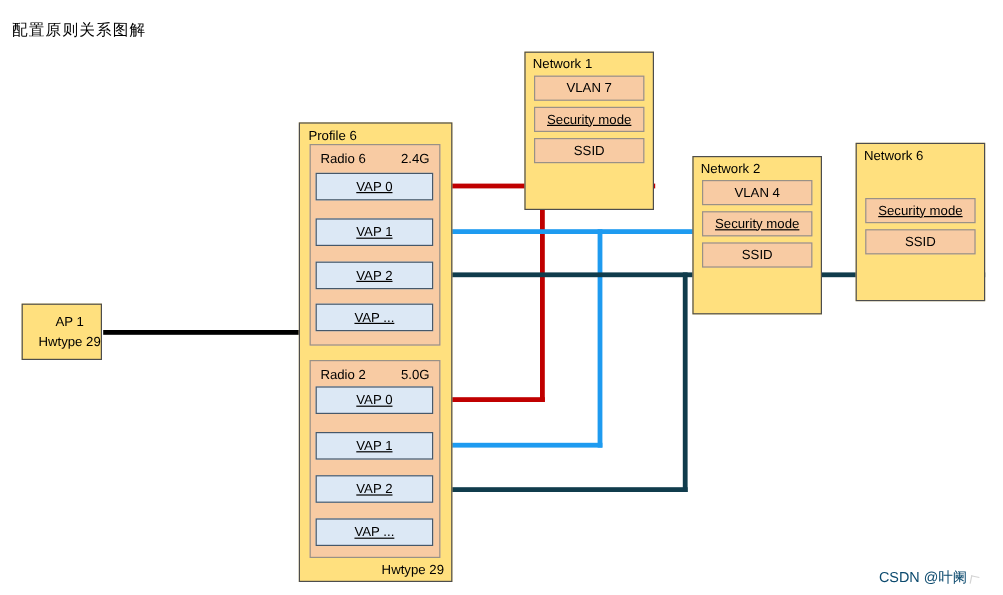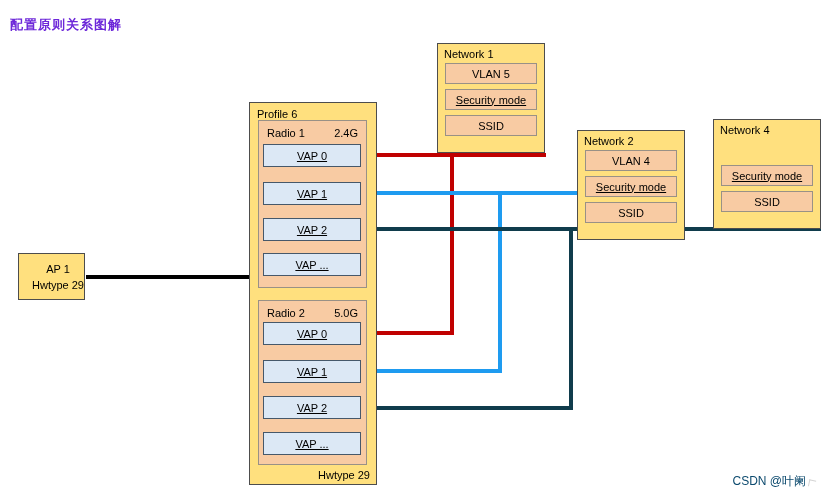--- a/index.html
+++ b/index.html
@@ -7,21 +7,21 @@
   .canvas {
     position: relative;
     width: 836px;
     height: 496px;
     background: #ffffff;
     font-family: "Liberation Sans", sans-serif;
     overflow: hidden;
   }
   .page-title {
     position: absolute; left: 10px; top: 16px;
-    font-size: 13px; font-weight: bold; color: #6d28d9; letter-spacing: 1px;
+    font-size: 13px; font-weight: normal; color: #000000; letter-spacing: 1px;
   }
   
   .ybox { position: absolute; background: var(--yellow-fill); border: 1px solid var(--yellow-border); }
   .pbox { position: absolute; background: var(--peach-fill); border: 1px solid var(--peach-border); }
   .vap  { position: absolute; background: var(--vap-fill); border: 1px solid var(--vap-border);
           width: 98px; height: 23px; left: 263px;
           display: flex; align-items: center; justify-content: center;
           font-size: 11px; color: #000; text-decoration: underline; }
   .net-item { position: absolute; background: var(--peach-fill); border: 1px solid var(--peach-border);
           left: 7px; width: 92px; height: 21px;
@@ -44,21 +44,21 @@
   #radio1 { left: 258px; top: 120px; width: 109px; height: 168px; }
   #radio2 { left: 258px; top: 300px; width: 109px; height: 165px; }
   .radio-name { left: 8px; top: 6px; }
   .radio-band { right: 8px; top: 6px; left: auto; }
 
   
   #r1v0 { top: 144px; } #r1v1 { top: 182px; } #r1v2 { top: 218px; } #r1v3 { top: 253px; }
   #r2v0 { top: 322px; } #r2v1 { top: 360px; } #r2v2 { top: 396px; } #r2v3 { top: 432px; }
 
   
-  .network { position: absolute; width: 108px; height: 110px;
+  .network { position: absolute; width: 108px; height: 132px;
              background: var(--yellow-fill); border: 1px solid var(--yellow-border); }
   .network .net-label { left: 6px; top: 4px; }
   .net-i0 { top: 19px; } .net-i1 { top: 45px; text-decoration: underline; } .net-i2 { top: 71px; }
   #net1 { left: 437px; top: 43px; }
   #net2 { left: 577px; top: 82px; margin-top: 48px; }
   #net3 { left: 713px; top: 119px; }
 
   
   #line-ap     { left: 86px;  top: 275px; width: 163px; height: 4px; background: var(--line-black); }
   #line-red-h1 { left: 361px; top: 153px; width: 185px; height: 4px; background: var(--line-red); }
@@ -100,55 +100,55 @@
     <div>AP 1</div>
     <div>Hwtype 29</div>
   </div>
 
   <div class="ybox" id="profile">
     <div class="lbl" id="profile-label">Profile 6</div>
     <div class="lbl" id="profile-hwtype">Hwtype 29</div>
   </div>
 
   <div class="pbox" id="radio1">
-    <div class="lbl radio-name">Radio 1</div>
+    <div class="lbl radio-name">Radio 6</div>
     <div class="lbl radio-band">2.4G</div>
   </div>
 
   <div class="pbox" id="radio2">
     <div class="lbl radio-name">Radio 2</div>
     <div class="lbl radio-band">5.0G</div>
   </div>
 
   <div class="vap" id="r1v0">VAP 0</div>
   <div class="vap" id="r1v1">VAP 1</div>
   <div class="vap" id="r1v2">VAP 2</div>
   <div class="vap" id="r1v3">VAP ...</div>
 
   <div class="vap" id="r2v0">VAP 0</div>
   <div class="vap" id="r2v1">VAP 1</div>
   <div class="vap" id="r2v2">VAP 2</div>
   <div class="vap" id="r2v3">VAP ...</div>
 
   <div class="network" id="net1">
     <div class="lbl net-label">Network 1</div>
-    <div class="net-item net-i0">VLAN 5</div>
+    <div class="net-item net-i0">VLAN 7</div>
     <div class="net-item net-i1">Security mode</div>
     <div class="net-item net-i2">SSID</div>
   </div>
 
   <div class="network" id="net2">
     <div class="lbl net-label">Network 2</div>
     <div class="net-item net-i0">VLAN 4</div>
     <div class="net-item net-i1">Security mode</div>
     <div class="net-item net-i2">SSID</div>
   </div>
 
   <div class="network" id="net3">
-    <div class="lbl net-label">Network 4</div>
+    <div class="lbl net-label">Network 6</div>
     <div class="net-item net-i1">Security mode</div>
     <div class="net-item net-i2">SSID</div>
   </div>
 
   <div class="watermark">
     <span>CSDN @叶阑</span>
     <span class="cursor-mark"></span>
   </div>
 
 </div>

